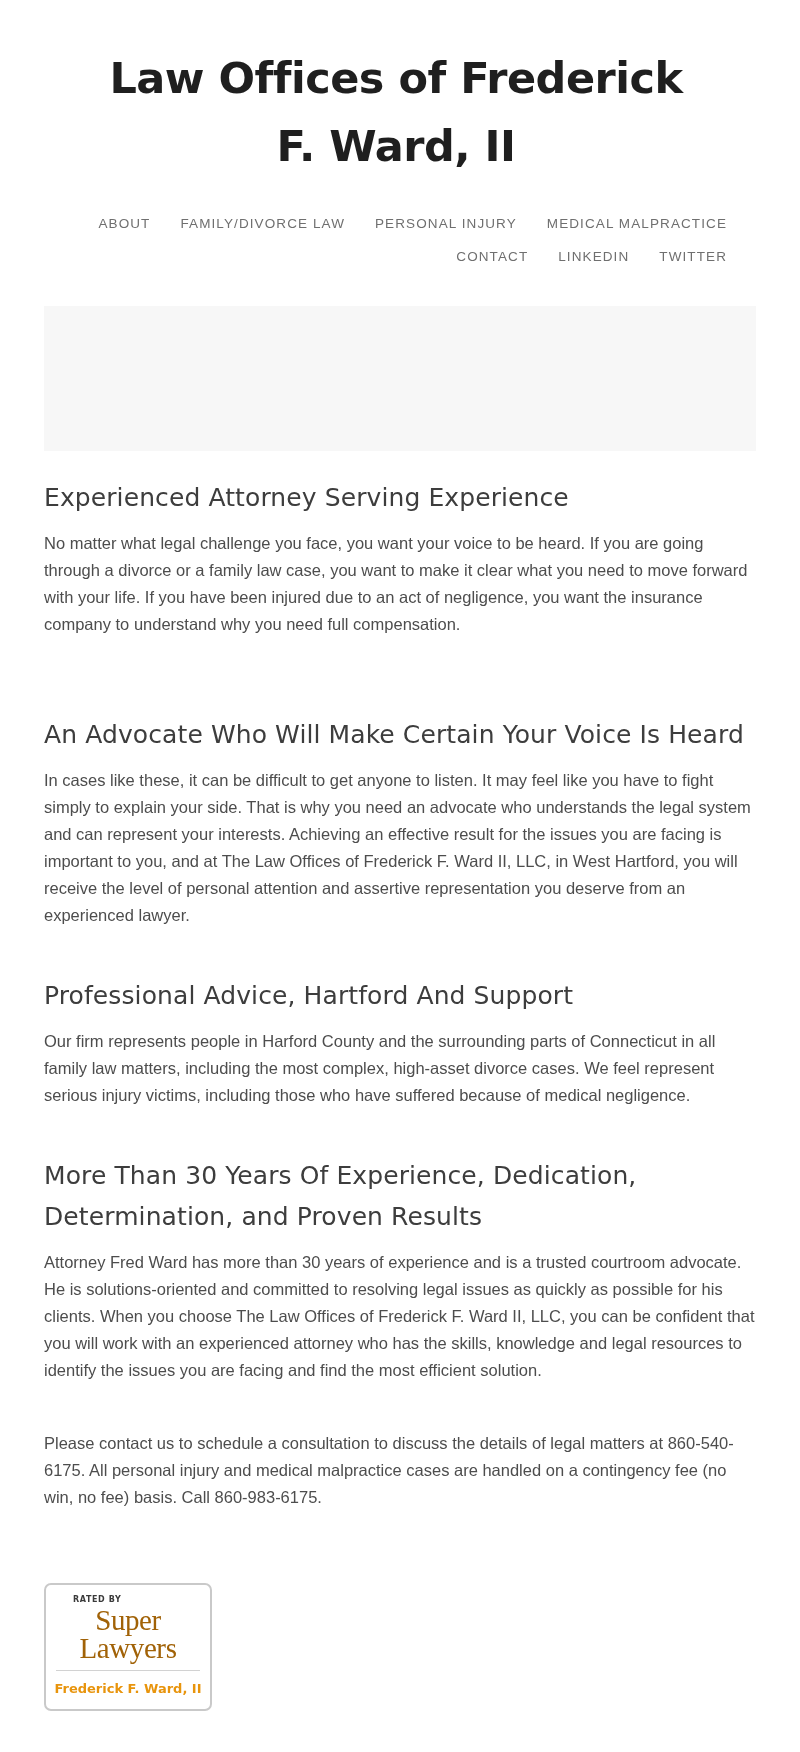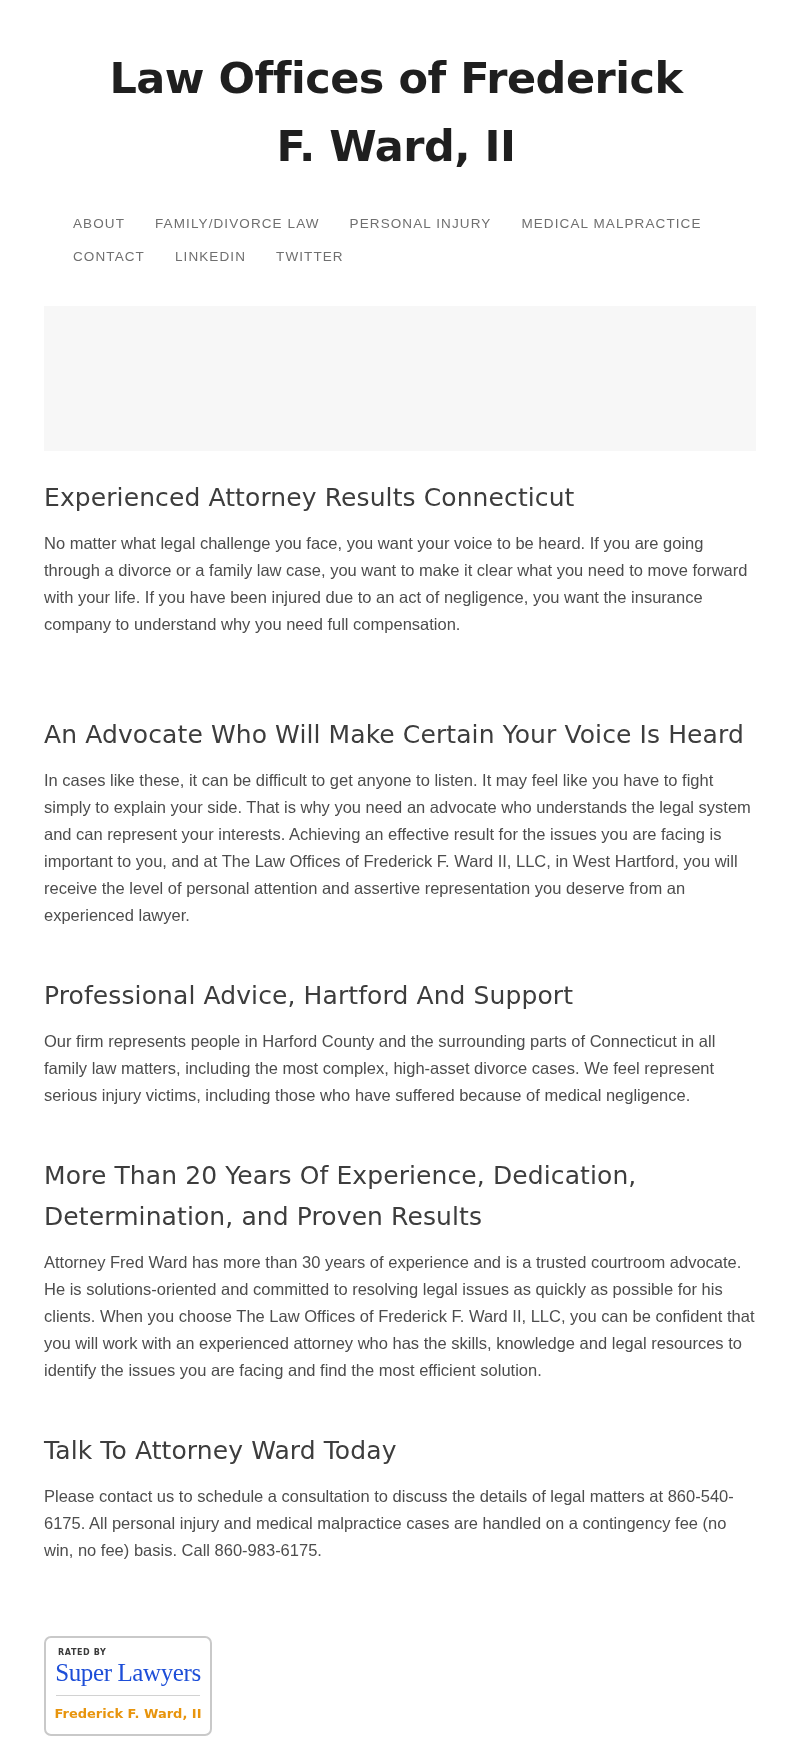--- a/index.html
+++ b/index.html
@@ -32,21 +32,21 @@
     line-height: 68px;
     letter-spacing: -0.5px;
     color: #1f1f1f;
     margin: 0;
     padding: 0 40px;
   }
 
   
   .site-nav {
     margin-top: 32px;
-    text-align: left;
+    text-align: right;
     padding: 0 60px;
   }
   .site-nav ul {
     list-style: none;
     margin: 0;
     padding: 0;
     display: block;
     line-height: 22px;
   }
   .site-nav li {
@@ -114,27 +114,27 @@
     text-align: center;
     padding-top: 10px;
   }
   .badge .rated-by {
     font-family: "DejaVu Sans", sans-serif;
     font-size: 8px;
     font-weight: bold;
     letter-spacing: 0.6px;
     color: #3a3a3a;
     text-align: left;
-    padding-left: 12px;
+    padding-left: 27px;
     margin-bottom: 2px;
   }
   .badge .sl-logo {
     font-family: "Liberation Serif", serif;
-    font-size: 25px;
-    color: #1d4ed8;
+    font-size: 29px;
+    color: #a16207;
     letter-spacing: -0.4px;
     line-height: 28px;
   }
   .badge .sl-rule {
     width: 144px;
     height: 1px;
     background: #d2d2d2;
     margin: 8px auto 9px auto;
   }
   .badge .sl-name {
@@ -165,21 +165,21 @@
       <li><a href="#">LINKEDIN</a></li>
       <li><a href="#">TWITTER</a></li>
     </ul>
   </nav>
 
   <div class="hero"></div>
 
   <main class="content">
 
     <section class="section">
-      <h2>Experienced Attorney Results Connecticut</h2>
+      <h2>Experienced Attorney Serving Experience</h2>
       <p>No matter what legal challenge you face, you want your voice to be heard. If you are going through a divorce or a family law case, you want to make it clear what you need to move forward with your life. If you have been injured due to an act of negligence, you want the insurance company to understand why you need full compensation.</p>
       <div class="gap-1"></div>
     </section>
 
     <div class="gap-2"></div>
 
     <section class="section">
       <h2>An Advocate Who Will Make Certain Your Voice Is Heard</h2>
       <p>In cases like these, it can be difficult to get anyone to listen. It may feel like you have to fight simply to explain your side. That is why you need an advocate who understands the legal system and can represent your interests. Achieving an effective result for the issues you are facing is important to you, and at The Law Offices of Frederick F. Ward II, LLC, in West Hartford, you will receive the level of personal attention and assertive representation you deserve from an experienced lawyer.</p>
     </section>
@@ -187,28 +187,27 @@
     <div class="gap-2"></div>
 
     <section class="section">
       <h2>Professional Advice, Hartford And Support</h2>
       <p>Our firm represents people in Harford County and the surrounding parts of Connecticut in all family law matters, including the most complex, high-asset divorce cases. We feel represent serious injury victims, including those who have suffered because of medical negligence.</p>
     </section>
 
     <div class="gap-2"></div>
 
     <section class="section">
-      <h2>More Than 20 Years Of Experience, Dedication, Determination, and Proven Results</h2>
+      <h2>More Than 30 Years Of Experience, Dedication, Determination, and Proven Results</h2>
       <p>Attorney Fred Ward has more than 30 years of experience and is a trusted courtroom advocate. He is solutions-oriented and committed to resolving legal issues as quickly as possible for his clients. When you choose The Law Offices of Frederick F. Ward II, LLC, you can be confident that you will work with an experienced attorney who has the skills, knowledge and legal resources to identify the issues you are facing and find the most efficient solution.</p>
     </section>
 
     <div class="gap-2"></div>
 
     <section class="section">
-      <h2>Talk To Attorney Ward Today</h2>
       <p>Please contact us to schedule a consultation to discuss the details of legal matters at 860-540-6175. All personal injury and medical malpractice cases are handled on a contingency fee (no win, no fee) basis. Call 860-983-6175.</p>
     </section>
 
   </main>
 
   <div class="badge-wrap">
     <div class="badge">
       <div class="rated-by">RATED BY</div>
       <div class="sl-logo">Super Lawyers</div>
       <div class="sl-rule"></div>

